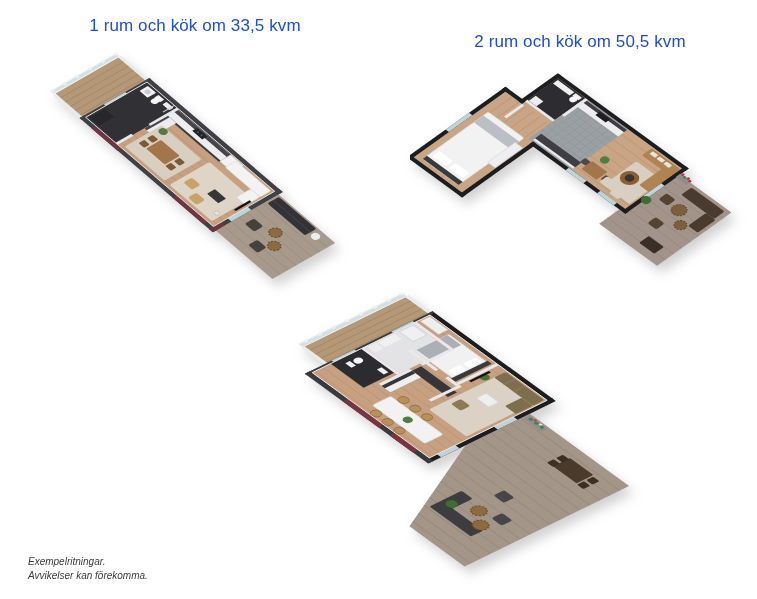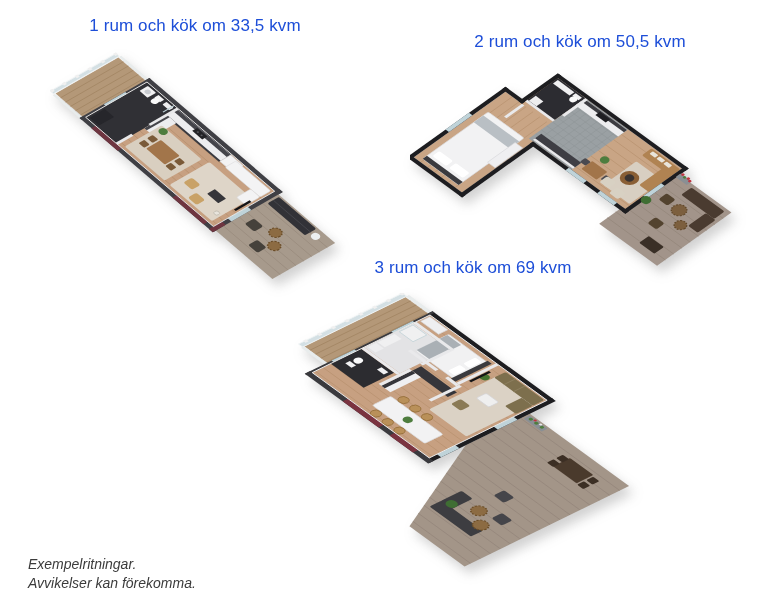--- a/index.html
+++ b/index.html
@@ -7,21 +7,21 @@
     width:757px;height:599px;background:#ffffff;overflow:hidden;
     font-family:"Liberation Sans", sans-serif;
   }
   .sheet{position:relative;width:757px;height:599px;background:#ffffff;}
   .plan-title{
     position:absolute;margin:0;font-size:17px;font-weight:400;
     color:#1d4ed8;text-align:center;letter-spacing:0.1px;white-space:nowrap;
   }
   .plan-svg{position:absolute;filter:drop-shadow(5px 7px 6px rgba(90,90,90,0.28));}
   .footnote{
-    position:absolute;left:28px;top:555px;font-size:14px;font-style:italic;
+    position:absolute;left:28px;top:555px;font-size:10px;font-style:italic;
     color:#3b3b3b;line-height:1.35;
   }
   .t1{left:50px;top:16px;width:290px;}
   .t2{left:410px;top:32px;width:340px;}
   .t3{left:298px;top:258px;width:350px;}
   .s1{left:50px;top:52px;}
   .s2{left:410px;top:56px;}
   .s3{left:298px;top:293px;}
 </style>
 </head>
@@ -224,21 +224,20 @@
         <circle cx="272" cy="44" r="8" fill="#7c5f3e" stroke="#5f4628" stroke-width="1.4" stroke-dasharray="2 1.5"></circle>
         <circle cx="288" cy="58" r="6.5" fill="#7c5f3e" stroke="#5f4628" stroke-width="1.4" stroke-dasharray="2 1.5"></circle>
         <rect x="246" y="36" width="13" height="12" rx="2.5" fill="#53432f"></rect>
         <rect x="262" y="68" width="13" height="12" rx="2.5" fill="#53432f"></rect>
         <circle cx="238" cy="58" r="5.5" fill="#3f6e33"></circle>
         <rect x="276" y="92" width="22" height="14" rx="1.5" fill="#3a2f26"></rect>
       </g>
     </g>
   </svg>
 
-  <h2 class="plan-title t3">3 rum och kök om 69 kvm</h2>
 
   <svg class="plan-svg s3" width="350" height="290" viewBox="0 0 350 290">
     <defs>
       <clipPath id="p3terr">
           <polygon points="176,28 320,28 320,243 240,243 176,112"></polygon>
         </clipPath>
     </defs>
     <g transform="matrix(0.689,0.502,-0.765,0.374,132,22)">
 
       <g>

